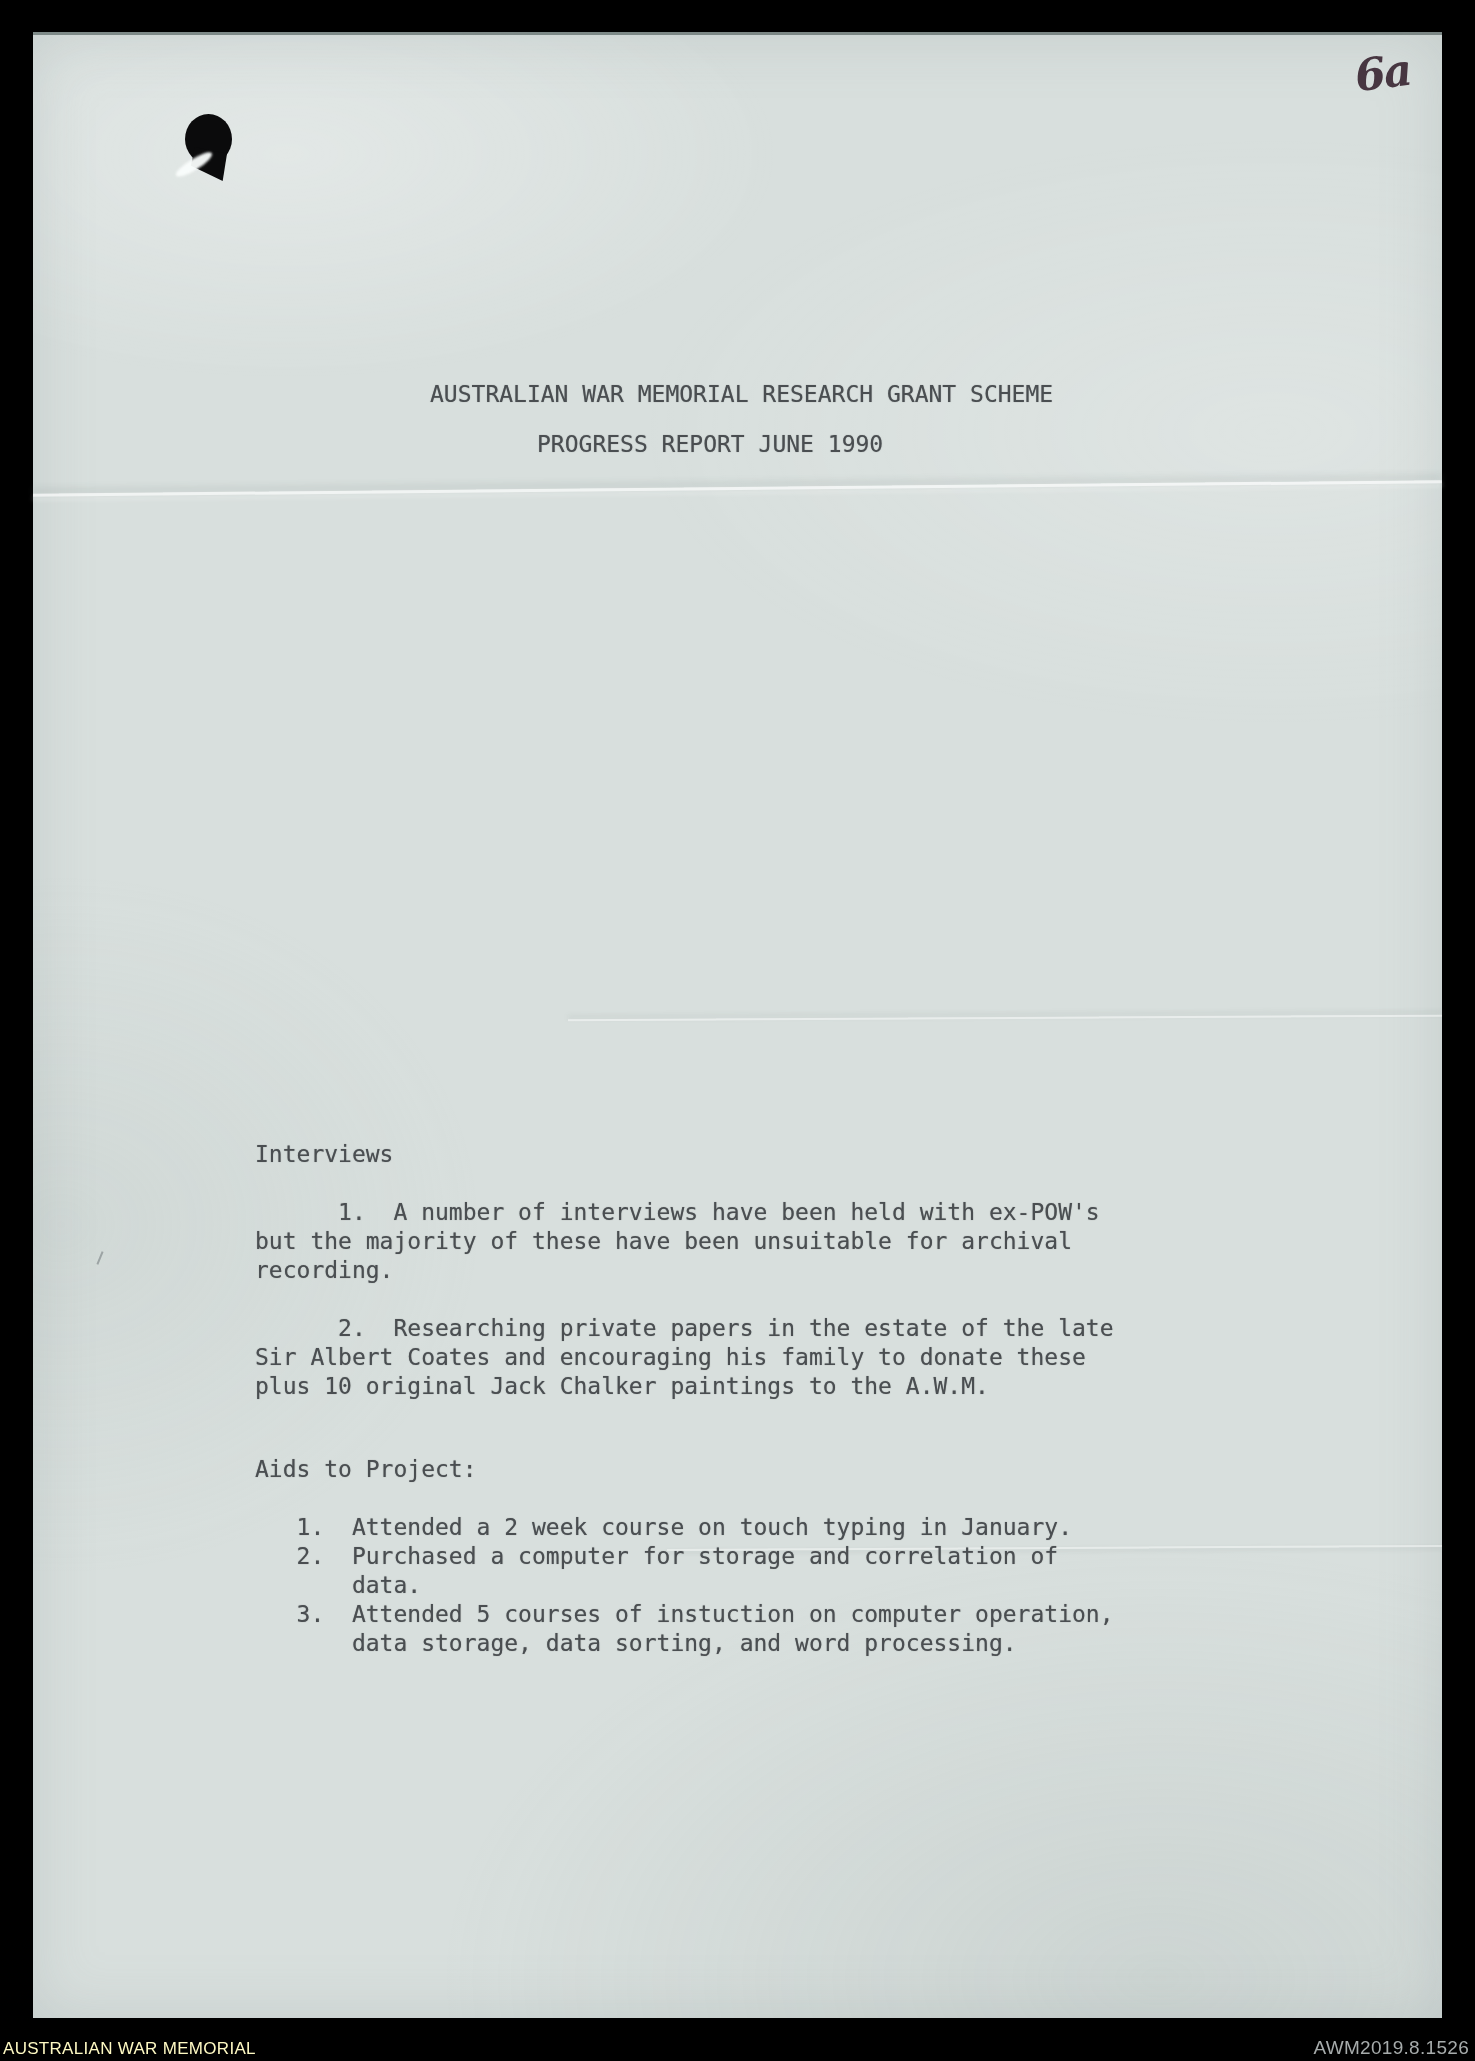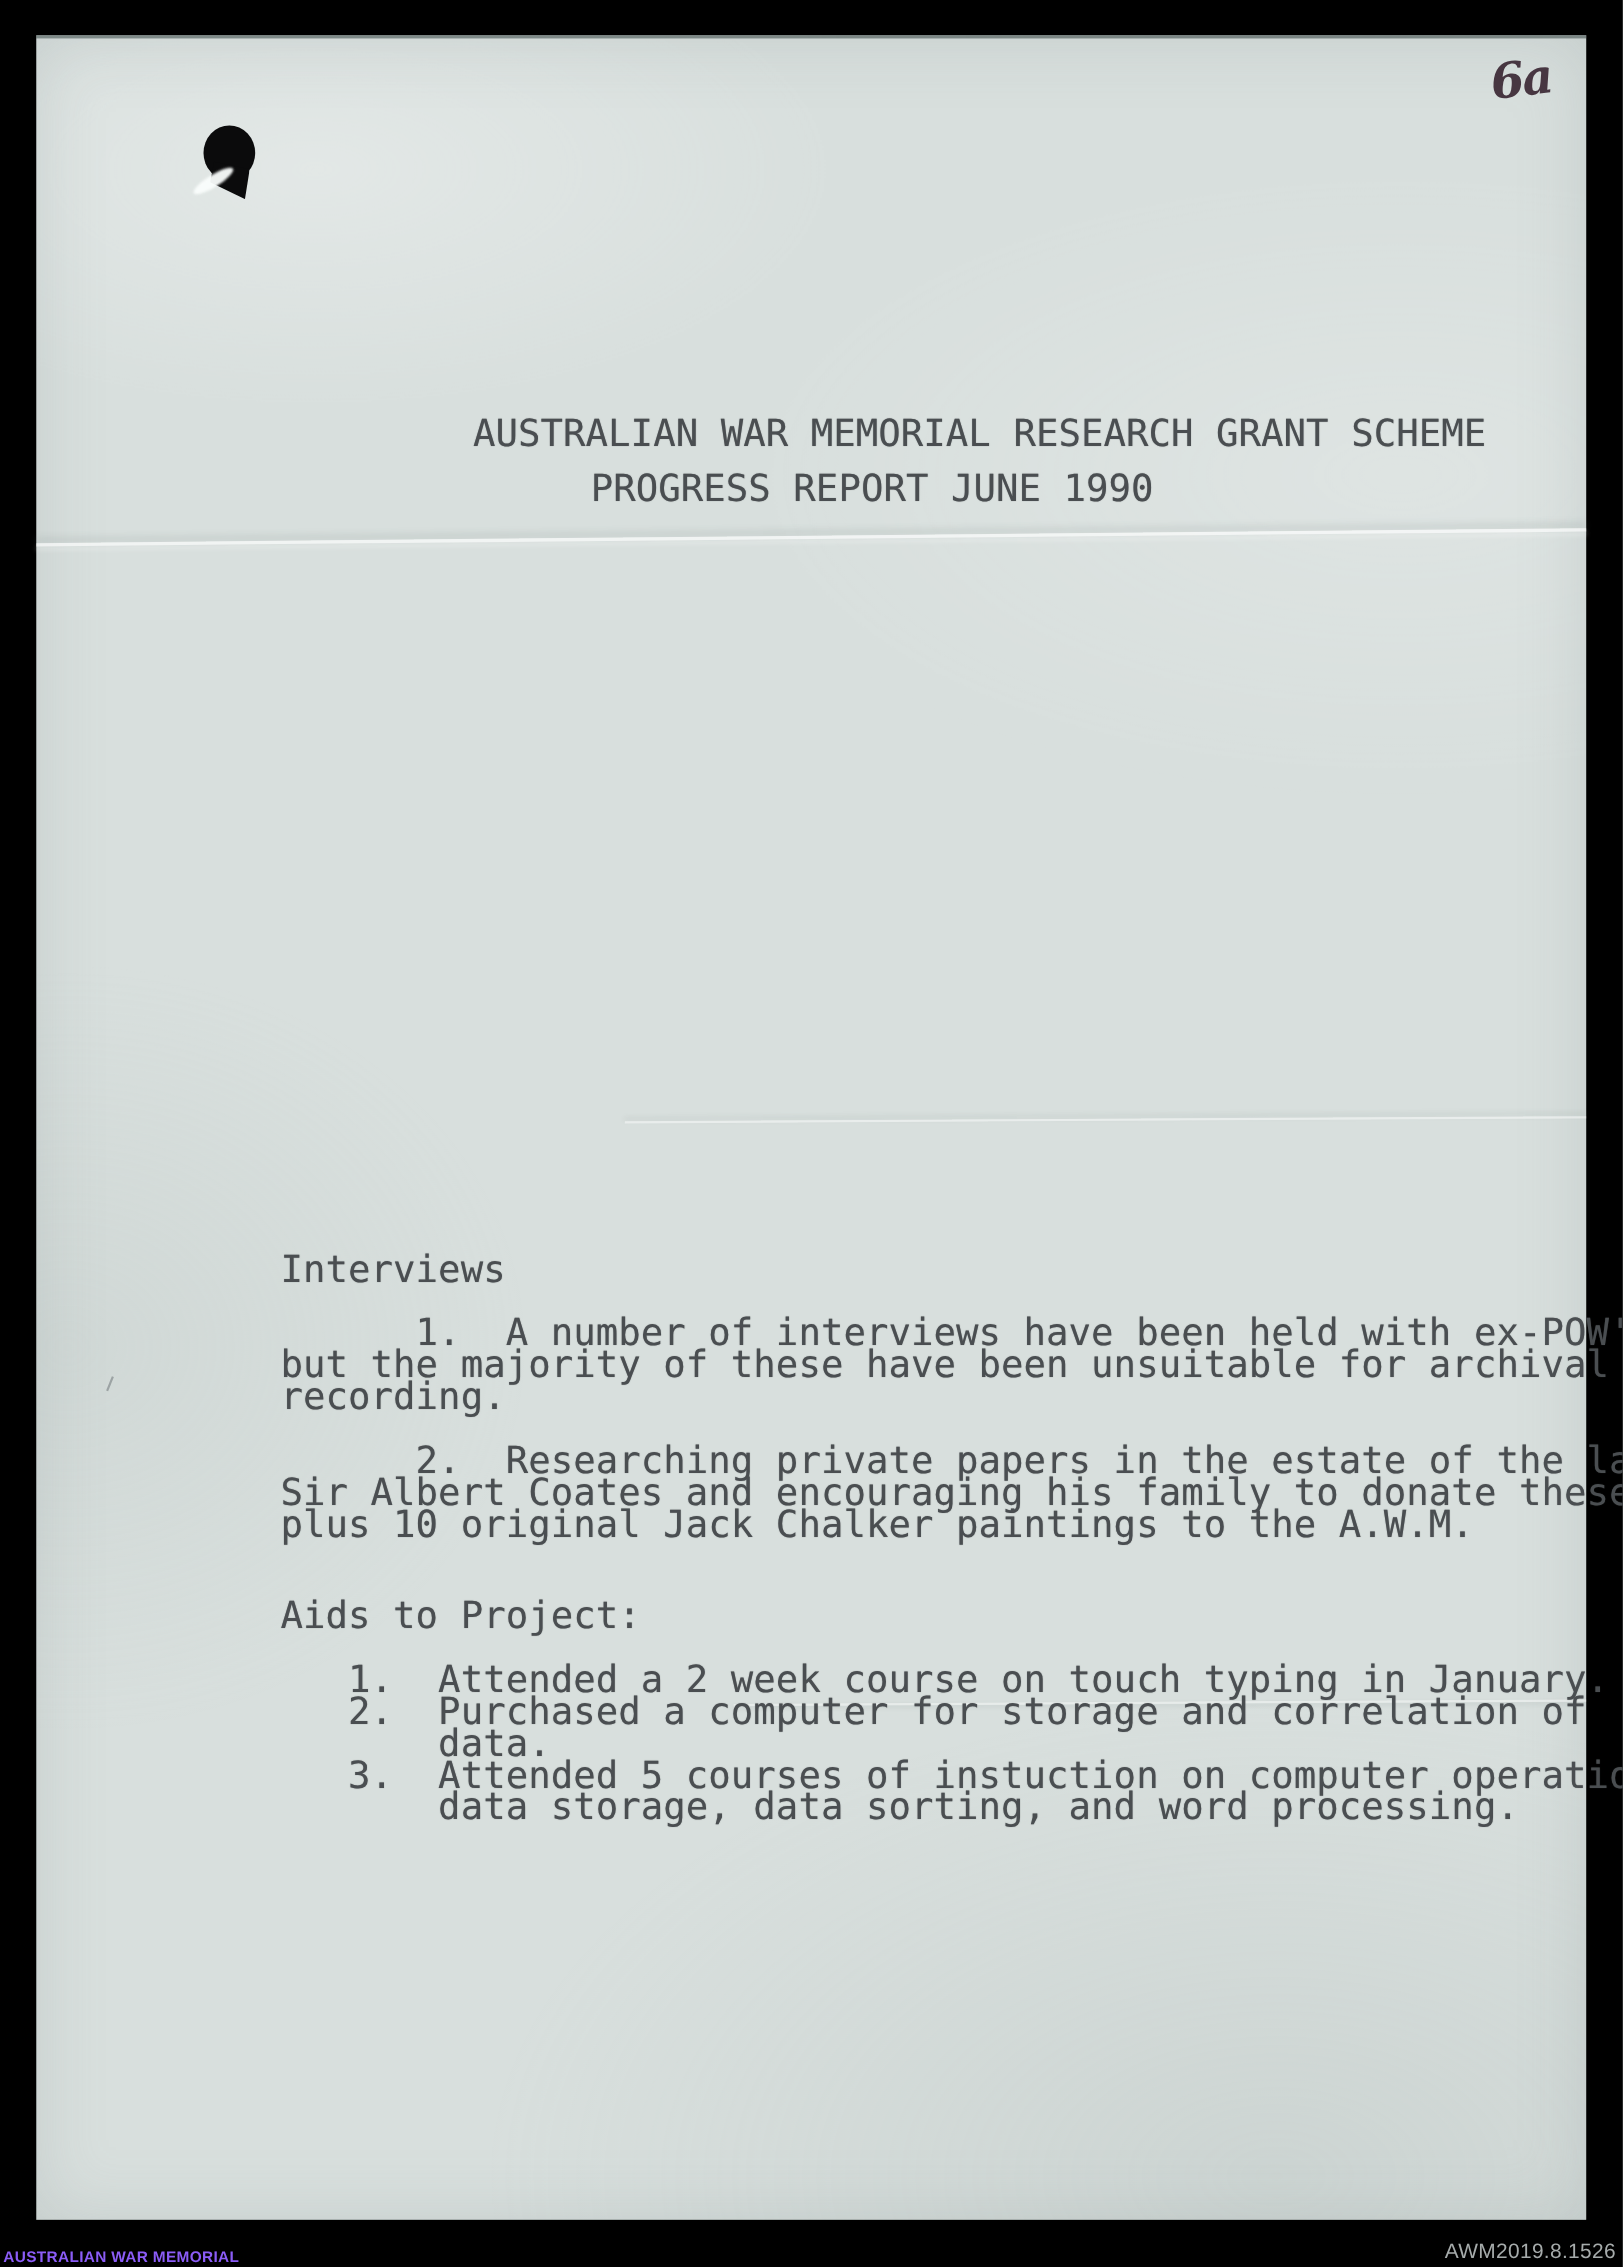--- a/index.html
+++ b/index.html
@@ -31,21 +31,21 @@
       radial-gradient(ellipse 600px 500px at 2% 60%, rgba(178,189,186,0.20), rgba(178,189,186,0) 70%),
       #d8dfdd;
     border-top: 3px solid rgba(52,68,66,0.55);
     box-shadow: inset 0 0 60px rgba(140,152,150,0.25);
   }
   
   .t {
     position: absolute;
     margin: 0;
     font-family: "DejaVu Sans Mono", monospace;
-    font-size: 34px;
+    font-size: 23px;
     line-height: 29px;
     white-space: pre;
     color: #4a4e51;
     text-shadow: 0 0 1px rgba(74,78,81,0.55);
   }
   .title1 { left: 397px; top: 345px; }
   .title2 { left: 504px; top: 395px; }
   .fields     { left: 222px; top: 544px; }
   .time       { left: 222px; top: 707px; }
   .libraries  { left: 222px; top: 873px; }
@@ -121,24 +121,23 @@
     width: 2px;
     height: 14px;
     background: rgba(92,98,103,0.45);
     transform: rotate(22deg);
   }
   
   .footer-left {
     position: absolute;
     left: 3px;
     bottom: 2px;
-    font-size: 14px;
+    font-size: 17px;
     letter-spacing: 0.3px;
-    color: #8b5cf6;
-    font-weight: bold;
+    color: #fef9c3;
   }
   .footer-right {
     position: absolute;
     right: 6px;
     bottom: 2px;
     font-size: 19px;
     letter-spacing: 0.3px;
     color: #a6abab;
   }
 </style>

